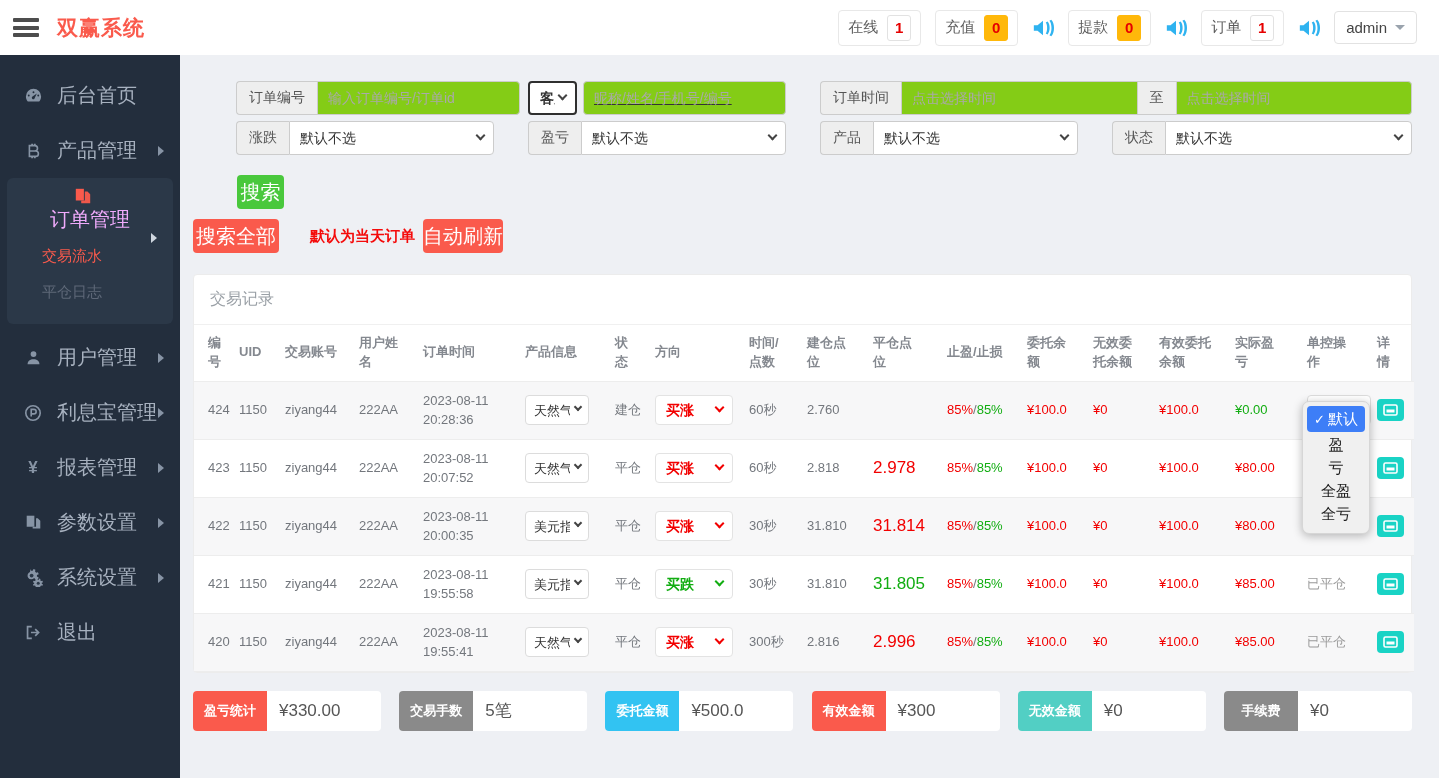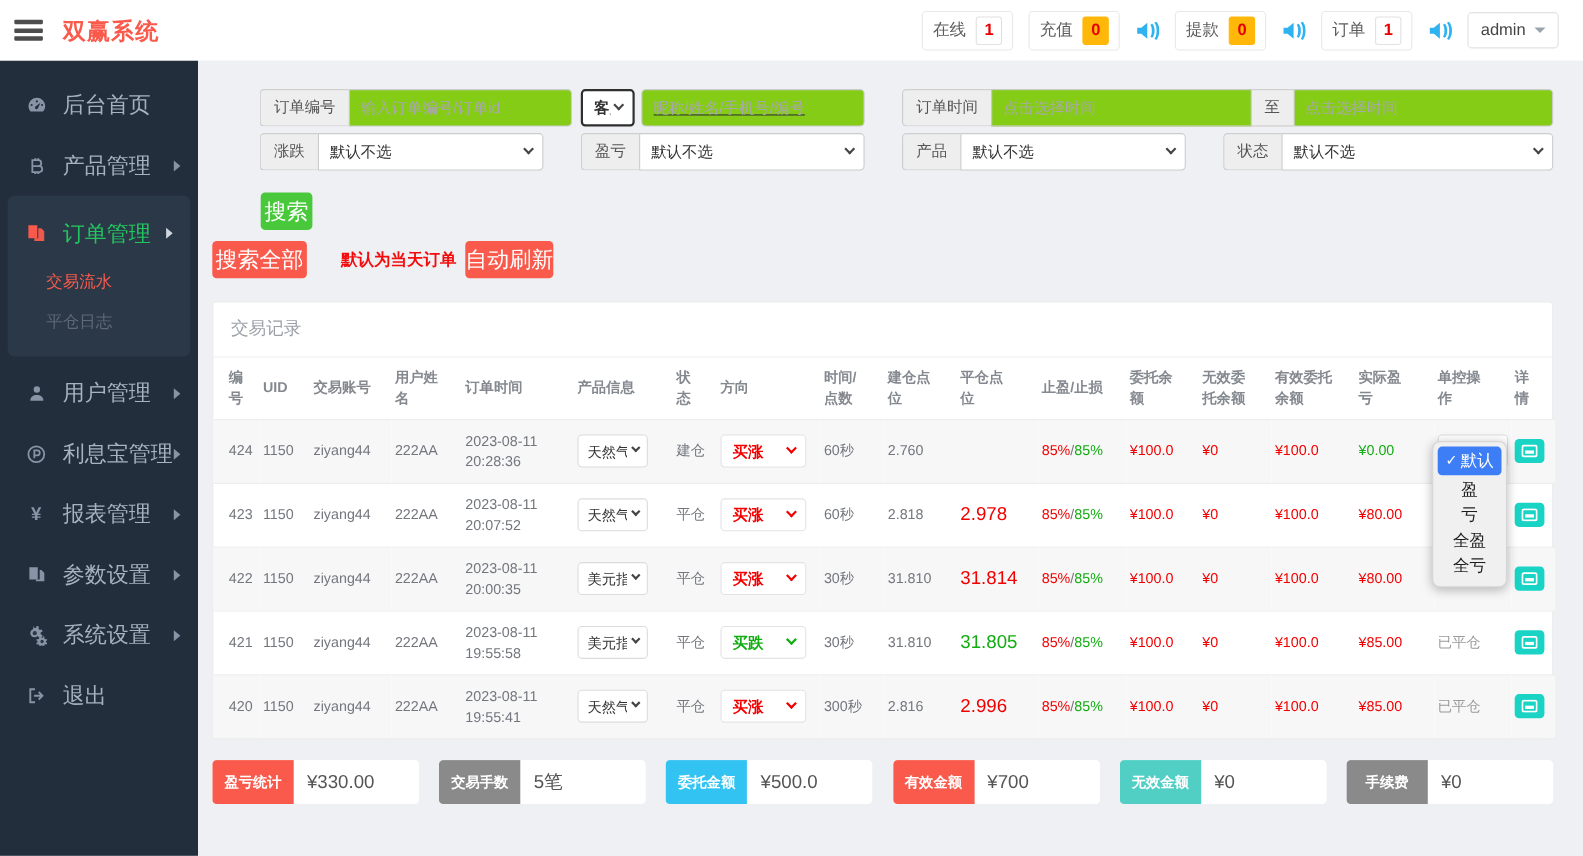--- a/index.html
+++ b/index.html
@@ -24,21 +24,21 @@
   .tri-down { width:0; height:0; border-left:5px solid transparent; border-right:5px solid transparent; border-top:5px solid #9aa3ad; }
 
   
   .sidebar { position:absolute; left:0; top:55px; width:180px; height:723px; background:#232e3d; z-index:15; }
   .nav { padding-top:13px; }
   .nav-item { height:55px; display:flex; align-items:center; padding:0 16px 0 23px; cursor:pointer; color:#a7b1bf; }
   .nav-item .nicon { width:20px; height:20px; margin-right:14px; color:#8794a5; flex:none; display:flex; align-items:center; justify-content:center; font-size:16px; }
   .nav-item .nlabel { font-size:20px; }
   .nav-item .arrow { margin-left:auto; width:0; height:0; border-top:5px solid transparent; border-bottom:5px solid transparent; border-left:6px solid #8794a5; }
   .nav-group { background:#2b3848; border-radius:6px; margin:0 7px; padding:8px 0 14px; }
-  .nav-group .nav-item { padding-left:16px; color:#22c55e; }
+  .nav-group .nav-item { padding-left:16px; color:#f0abfc;flex-direction:column; }
   .nav-group .nav-item .nicon { color:#fa5a4c; }
   .nav-group .nav-item .arrow { border-left-color:#cfd6df; }
   .nav-sub { height:36px; display:flex; align-items:center; padding-left:35px; font-size:15px; cursor:pointer; }
   .nav-sub.active { color:#fa5a4c; }
   .nav-sub.muted { color:#5e6878; }
 
   
   .main { position:absolute; left:180px; top:55px; width:1259px; height:723px; }
   .content { width:1219px; margin-left:13px; }
 
@@ -576,21 +576,21 @@
       <div class="pill">
         <span class="plabel pl-gray">交易手数</span>
         <span class="pvalue">5笔</span>
       </div>
       <div class="pill">
         <span class="plabel pl-blue">委托金额</span>
         <span class="pvalue">¥500.0</span>
       </div>
       <div class="pill">
         <span class="plabel pl-red">有效金额</span>
-        <span class="pvalue">¥700</span>
+        <span class="pvalue">¥300</span>
       </div>
       <div class="pill">
         <span class="plabel pl-teal">无效金额</span>
         <span class="pvalue">¥0</span>
       </div>
       <div class="pill">
         <span class="plabel pl-gray">手续费</span>
         <span class="pvalue">¥0</span>
       </div>
     </div>

